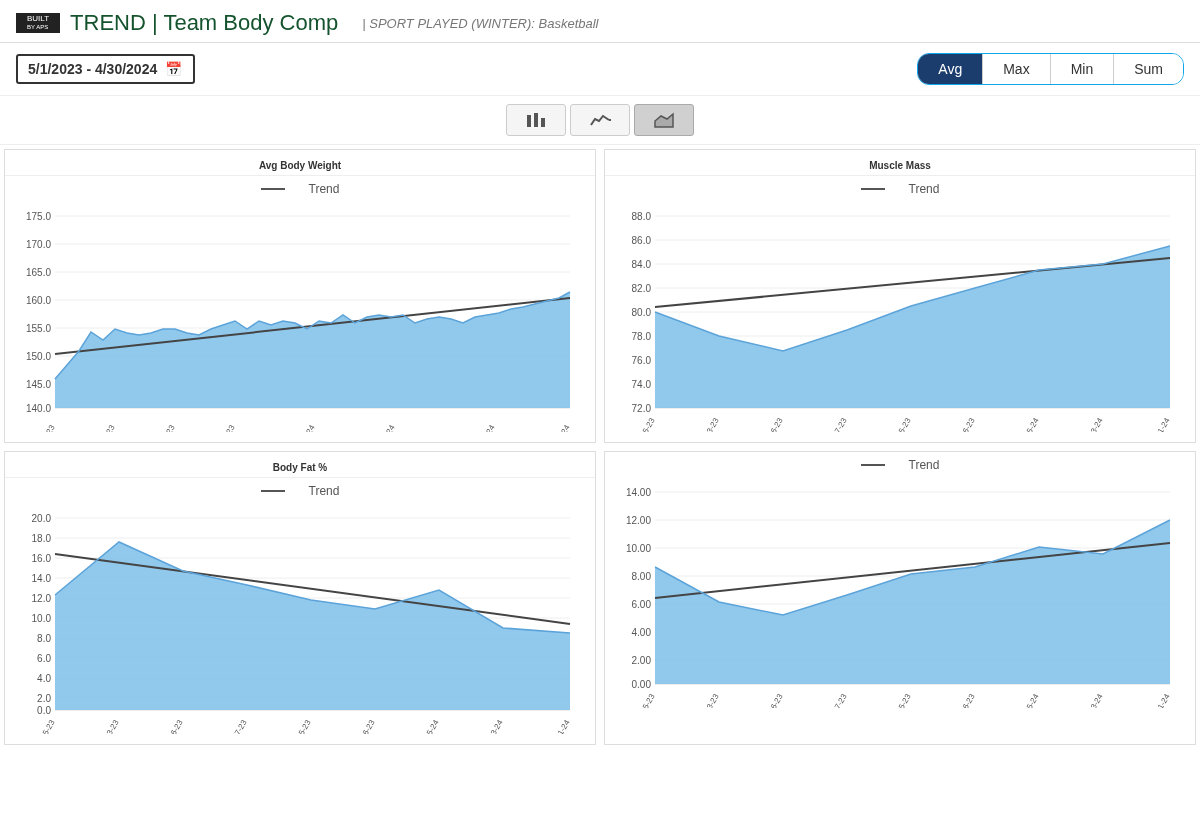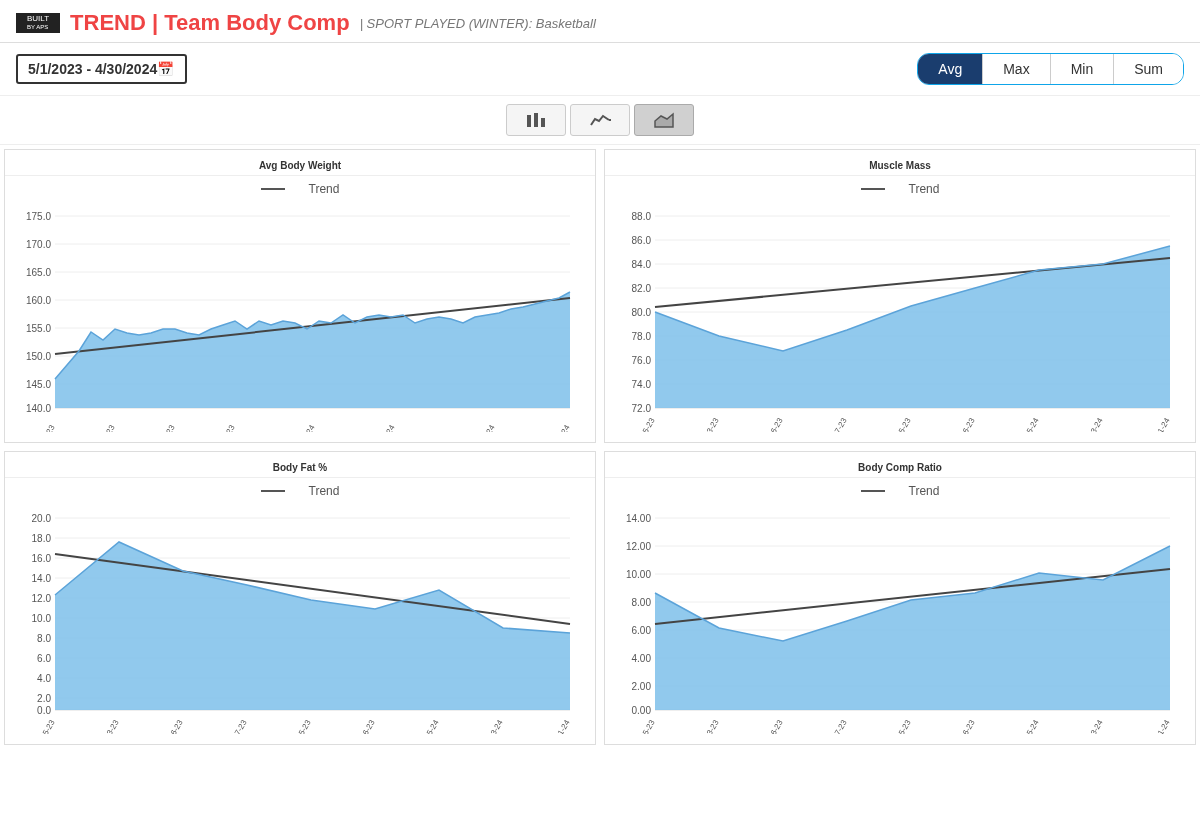--- a/index.html
+++ b/index.html
@@ -25,23 +25,23 @@
     }
     .logo-box {
       background: #222;
       color: #fff;
       font-size: 8px;
       padding: 2px 11px;
       margin-bottom: 1px;
     }
     .page-title {
       font-size: 22px;
-      font-weight: bold;
-      color: #ef4444;
-      margin-right: 10px;
+      font-weight: normal;
+      color: #14532d;
+      margin-right: 24px;
     }
     .sport-label {
       font-size: 13px;
       color: #777;
       font-style: italic;
     }
     .toolbar {
       display: flex;
       align-items: center;
       padding: 10px 16px;
@@ -49,20 +49,21 @@
       border-bottom: 1px solid #eee;
     }
     .date-range {
       display: flex;
       align-items: center;
       border: 2px solid #333;
       padding: 5px 10px;
       font-size: 14px;
       font-weight: bold;
       border-radius: 3px;
+      gap: 8px;
       background: #fff;
     }
     .stat-buttons {
       display: flex;
       margin-left: auto;
       border: 1px solid #0ea5e9;
       border-radius: 12px;
       overflow: hidden;
     }
     .stat-btn {
@@ -331,21 +332,20 @@
         <text class="x-label" x="296" y="218" transform="rotate(-60,296,218)" font-size="8">10-15-23</text>
         <text class="x-label" x="360" y="218" transform="rotate(-60,360,218)" font-size="8">11-26-23</text>
         <text class="x-label" x="424" y="218" transform="rotate(-60,424,218)" font-size="8">02-25-24</text>
         <text class="x-label" x="488" y="218" transform="rotate(-60,488,218)" font-size="8">03-03-24</text>
         <text class="x-label" x="555" y="218" transform="rotate(-60,555,218)" font-size="8">04-21-24</text>
       </svg>
     </div>
   </div>
 
   <div class="chart-panel">
-    <div class="chart-panel-title">Body Comp Ratio</div>
     <div class="chart-legend">
       <span class="legend-line"></span>
       <span>Trend</span>
     </div>
     <div class="chart-area">
       <svg width="560" height="230" viewBox="0 0 560 230">
 
         <text class="axis-label" x="36" y="18" text-anchor="end">14.00</text>
         <text class="axis-label" x="36" y="46" text-anchor="end">12.00</text>
         <text class="axis-label" x="36" y="74" text-anchor="end">10.00</text>

